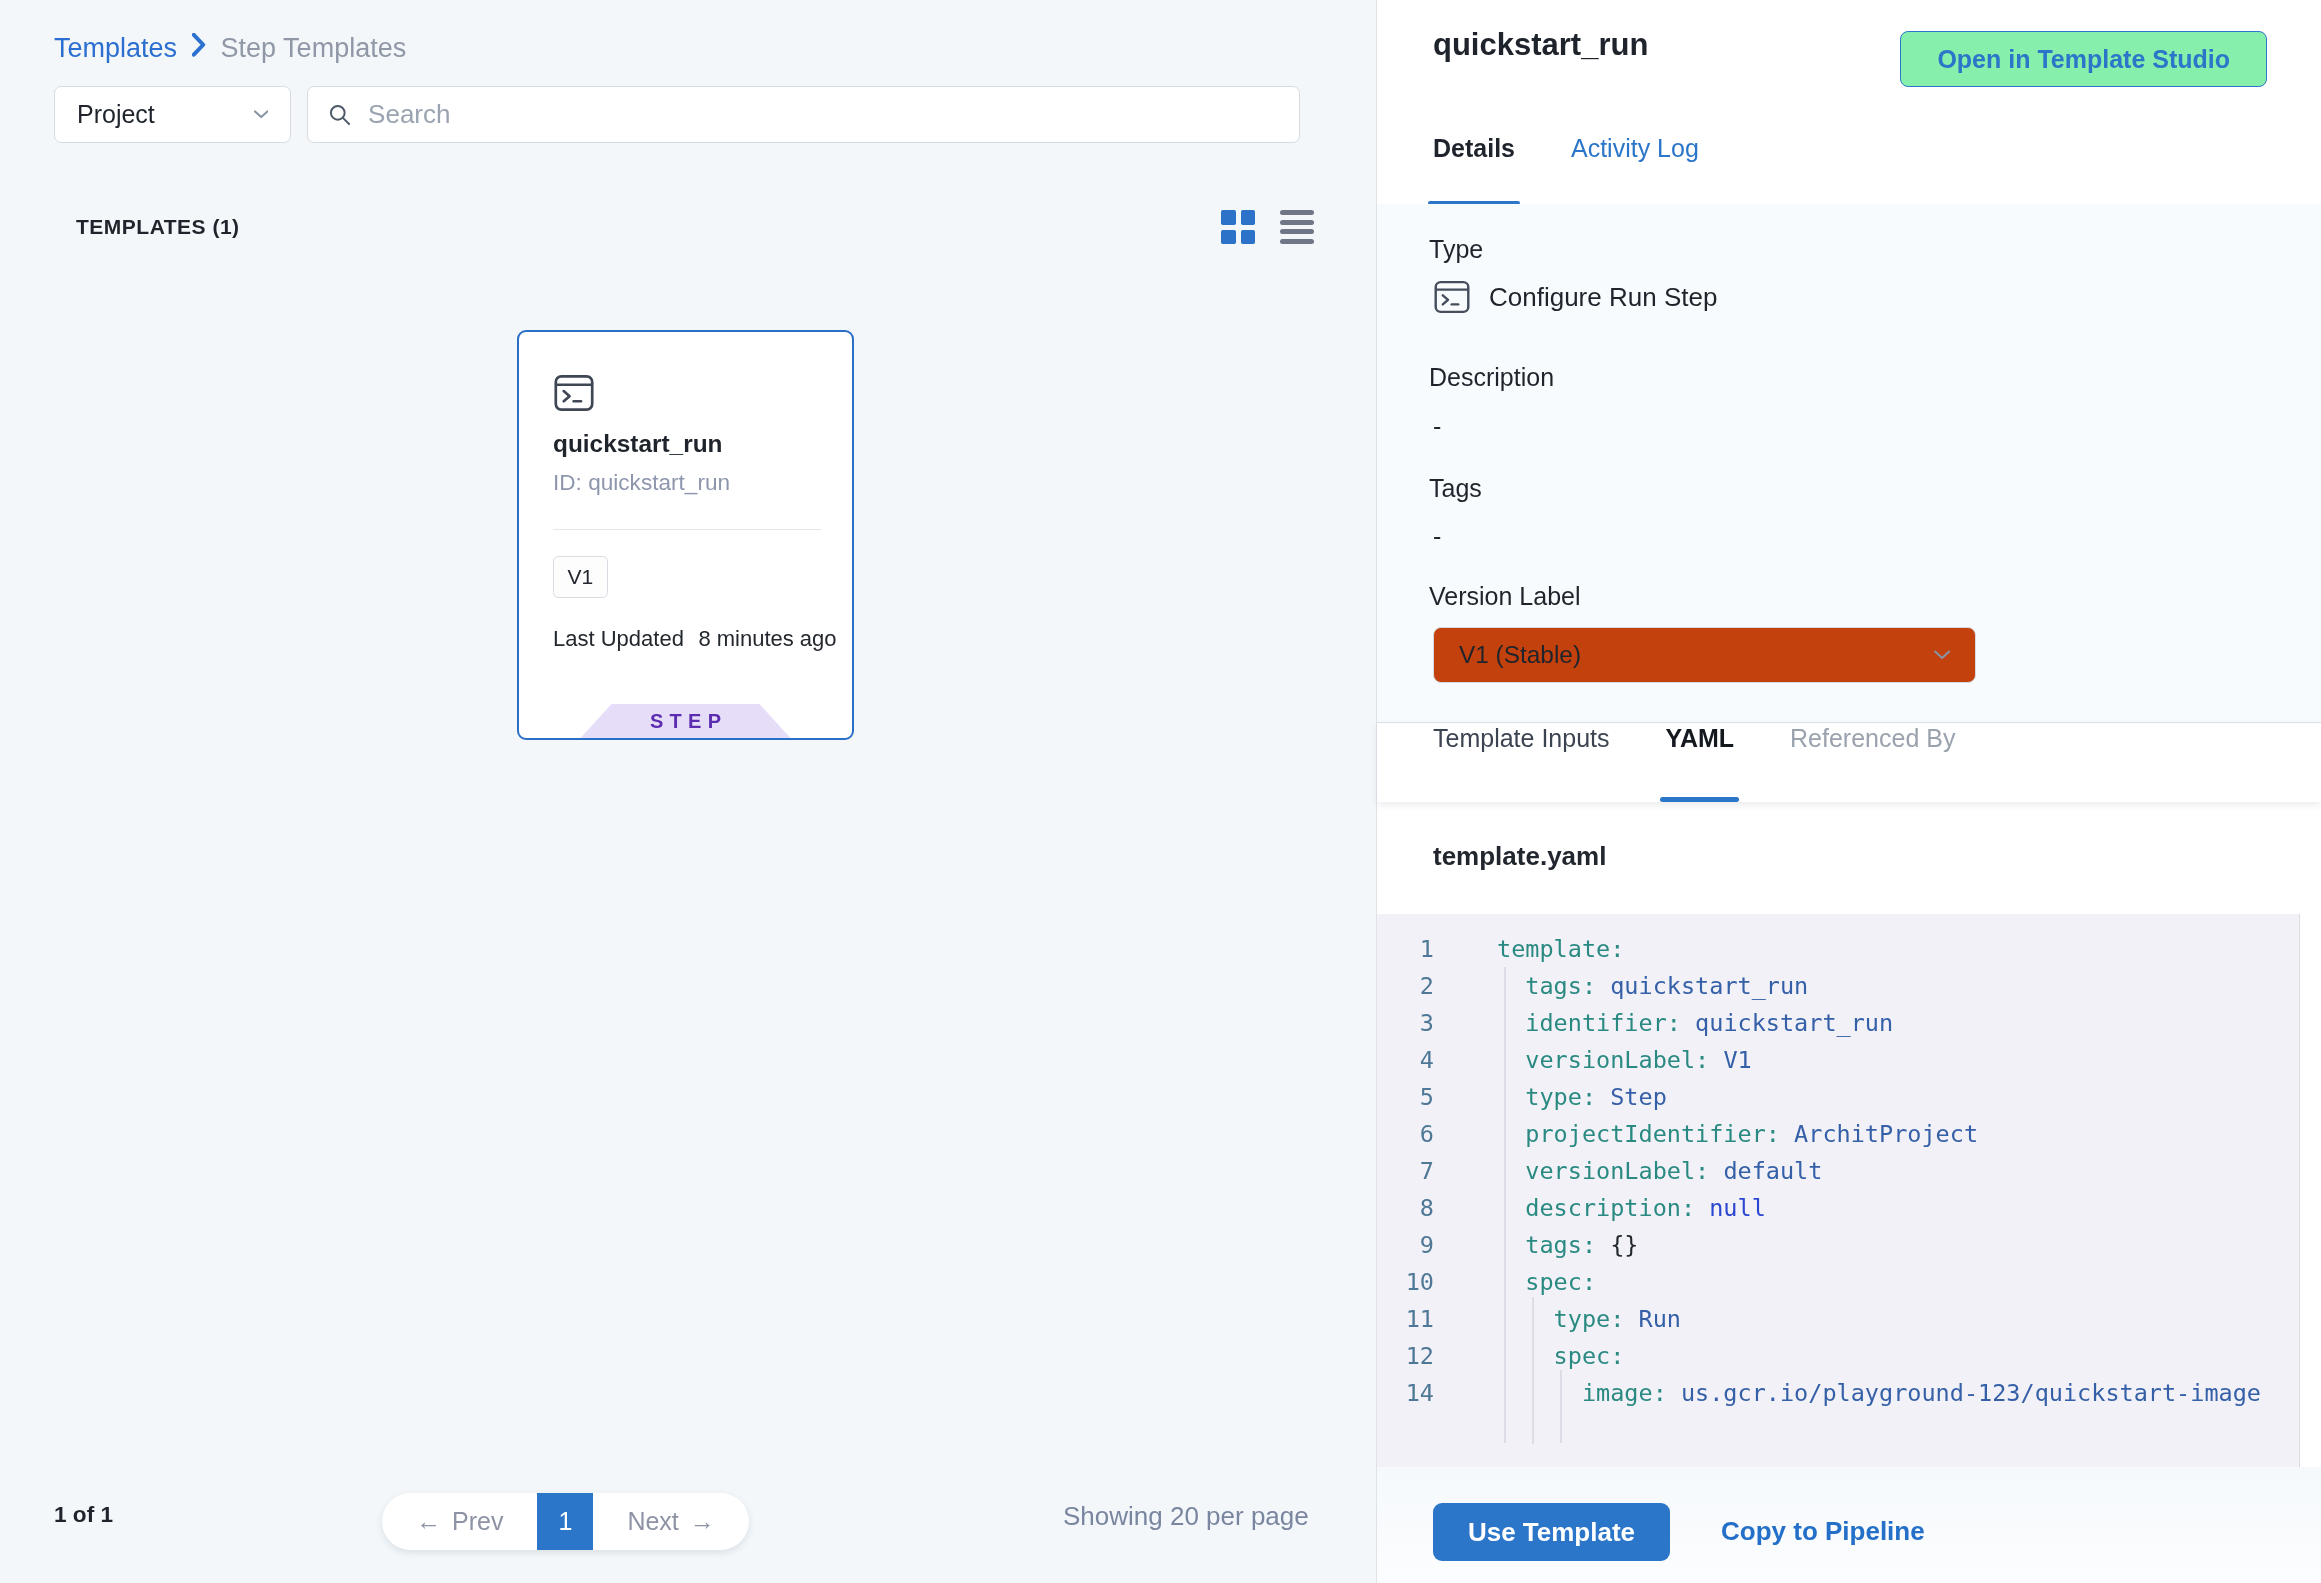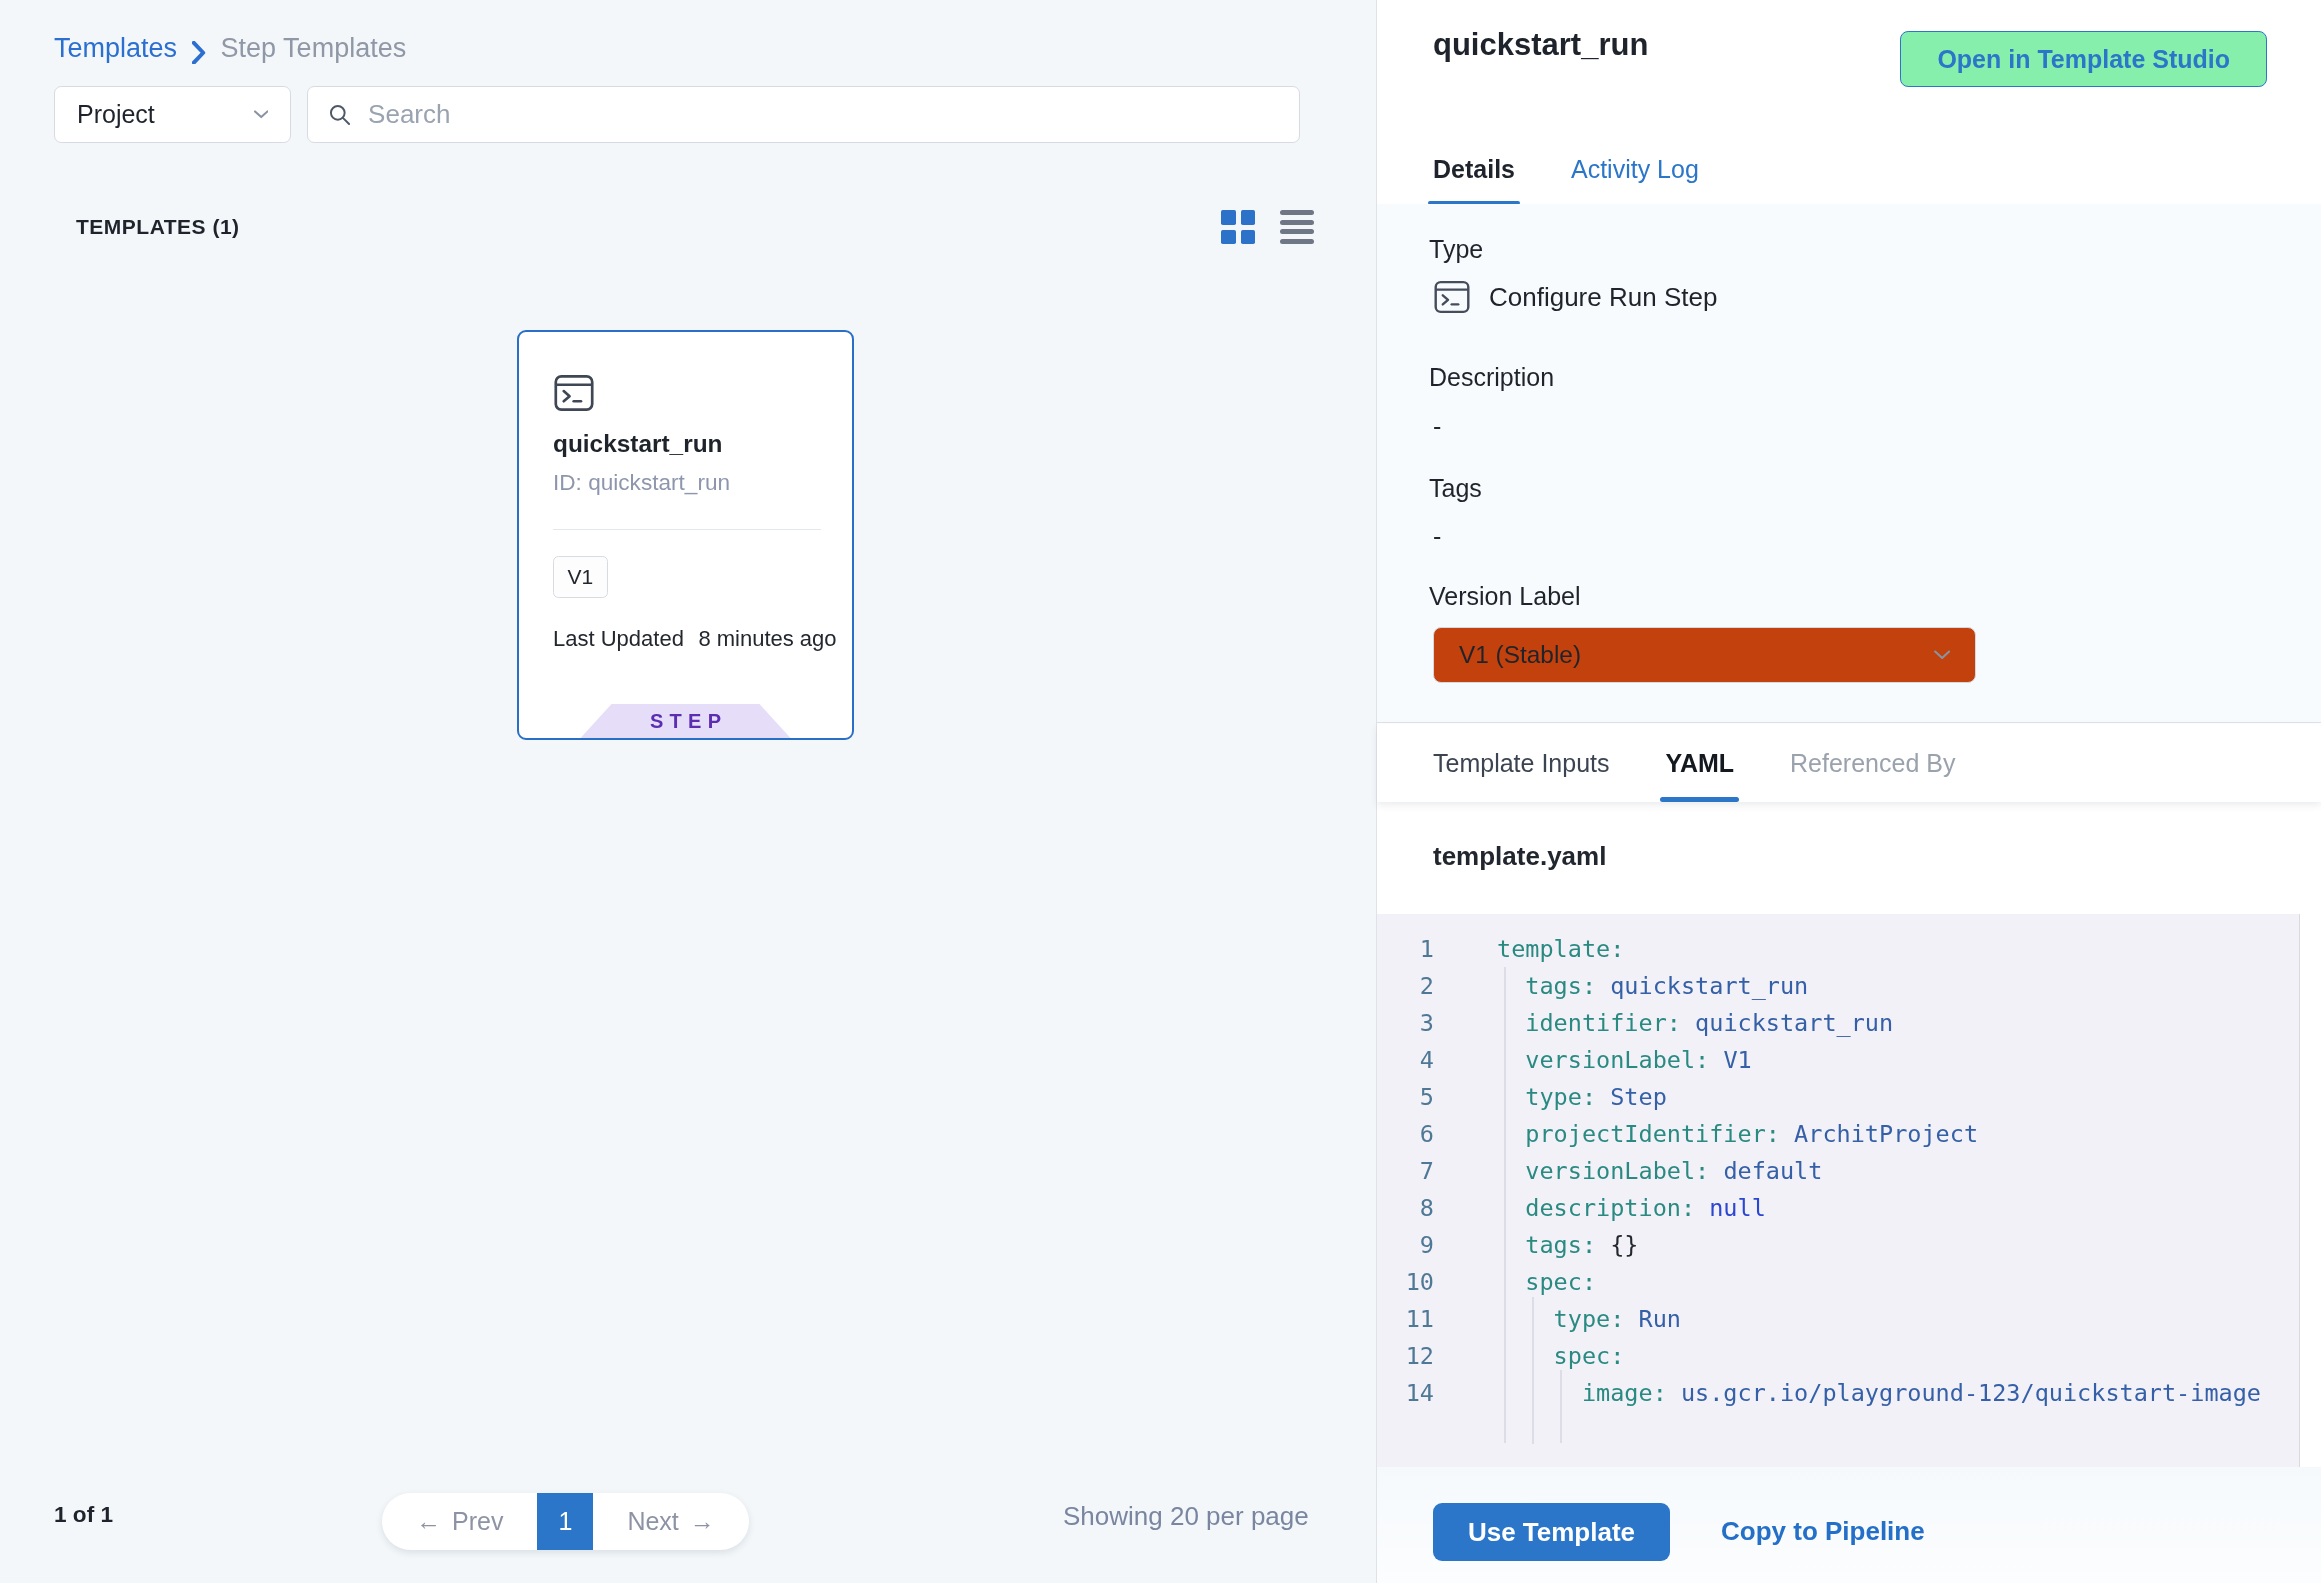--- a/index.html
+++ b/index.html
@@ -2,21 +2,21 @@
 <html style="font-size:14.5px"><head>
 <meta charset="utf-8">
 <style>
   html,body{margin:0;padding:0;background:#fff;}
   body{width:2321px;height:1583px;position:relative;overflow:hidden;
        font-family:"Liberation Sans",sans-serif;color:#1f242c;-webkit-font-smoothing:antialiased;}
   .abs{position:absolute;}
 
   
   #left-panel{position:absolute;left:0;top:0;width:1376px;height:1583px;background:#f3f7fa;border-right:0.9px solid #dfe3e8;}
-  .breadcrumb{left:54px;top:33px;display:flex;align-items:flex-end;gap:14.5px;font-size:27px;}
+  .breadcrumb{left:54px;top:33px;display:flex;align-items:flex-start;gap:14.5px;font-size:27px;}
   .bc-root{color:#2b6fd0;cursor:pointer;}
   .bc-current{color:#9097a6;}
   .ctrl-row{left:54px;top:86px;display:flex;gap:16.3px;}
   .select-box{width:237px;height:57px;background:#fff;border:0.9px solid #d6dbe1;border-radius:7.2px;
               display:flex;align-items:center;justify-content:space-between;padding:0 22px;box-sizing:border-box;font-size:25px;}
   .search-box{width:993px;height:57px;background:#fff;border:0.9px solid #d6dbe1;border-radius:7.2px;
               display:flex;align-items:center;gap:16.3px;padding:0 20px;box-sizing:border-box;}
   .search-ph{font-size:26px;color:#9aa3b0;}
   .section-title{left:54px;top:215px;font-size:21px;font-weight:bold;letter-spacing:0.5px;color:#1f242c;margin-left:22px;}
   .view-toggles{left:1221px;top:210px;display:flex;gap:25px;align-items:center;}
@@ -47,21 +47,21 @@
   .pager-btn{display:flex;align-items:center;gap:11px;padding:0 34px;font-size:25px;color:#8d93a4;}
   .pager-page{width:56px;display:flex;align-items:center;justify-content:center;background:#2b76c9;color:#fff;font-size:25px;}
   .showing{left:1063px;top:1501px;font-size:26px;color:#7a86a0;}
 
   
   #right-panel{position:absolute;left:1377px;top:0;width:944px;height:1583px;background:#fff;}
   .rp-title{left:56px;top:27px;font-size:31px;font-weight:bold;color:#1f242c;}
   .studio-btn{right:54px;top:31px;height:56px;border:1.8px solid #2b76c9;border-radius:8.1px;background:#86efac;
               display:flex;align-items:center;padding:0 36px;font-size:25px;font-weight:bold;color:#2b76c9;box-sizing:border-box;}
   .tabrow1{left:0;top:134px;width:100%;height:71px;display:flex;gap:56px;padding-left:56px;box-sizing:border-box;background:#fff;}
-  .tab{position:relative;display:flex;align-items:center;font-size:25px;}
+  .tab{position:relative;display:flex;font-size:25px;}
   .tab .tab-underline{position:absolute;left:-5.4px;right:-5.4px;bottom:0;height:4.5px;border-radius:3.6px;background:#2b76c9;}
   .tab-active1{font-weight:bold;color:#1f242c;}
   .tab-link{color:#2b76c9;}
   .details-body{left:0;top:204px;width:100%;height:519px;background:#f8fbfd;border-bottom:0.9px solid #dfe3e8;box-sizing:border-box;}
   .fld-label{position:absolute;left:52px;font-size:25px;font-weight:normal;color:#1f242c;}
   .fld-value{position:absolute;left:56px;font-size:25px;color:#23272e;}
   .type-row{position:absolute;left:56px;top:76px;display:flex;align-items:center;gap:18px;font-size:26px;color:#1f242c;}
   .type-row svg{color:#454d5d;}
   .version-select{position:absolute;left:56px;top:423px;width:543px;height:56px;background:#c2410c;border:0.9px solid #d5dae0;
                   border-radius:8.1px;display:flex;align-items:center;justify-content:space-between;

